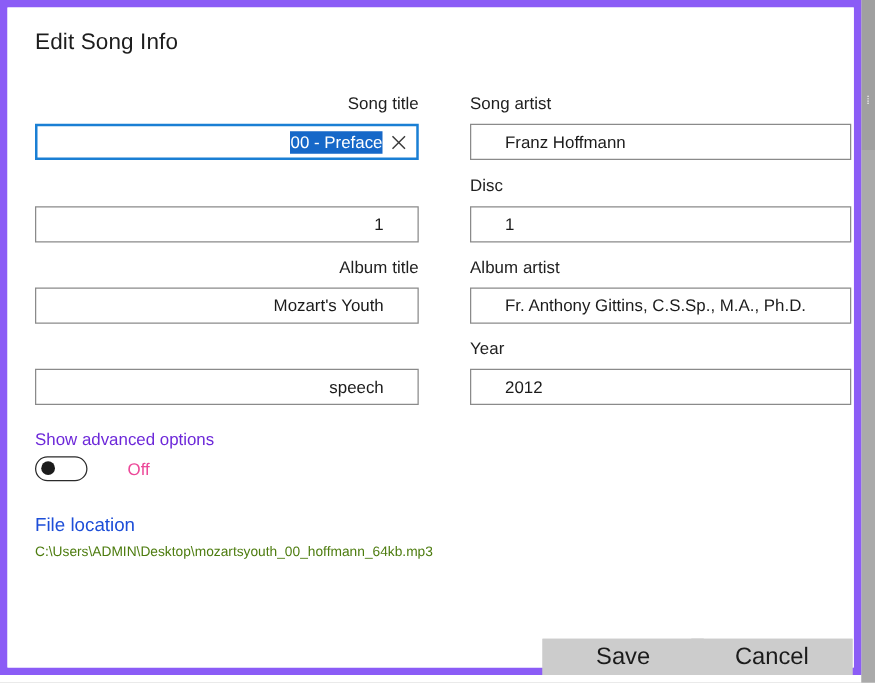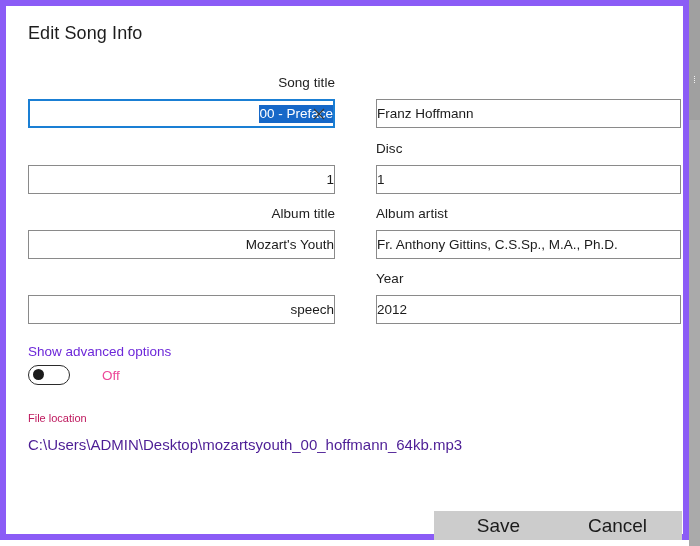--- a/index.html
+++ b/index.html
@@ -51,21 +51,21 @@
   }
   .text-field {
     position: absolute;
     box-sizing: border-box;
     height: 29px;
     border: 1px solid #8a8a8a;
     background: #ffffff;
     font-family: "Liberation Sans", sans-serif;
     font-size: 13.5px;
     color: #1b1b1b;
-    padding: 0 0;
+    padding: 0 27px;
     line-height: 27px;
     white-space: nowrap;
     overflow: hidden;
   }
   .text-field.focused {
     border: 2px solid #1a7fd4;
     line-height: 25px;
   }
   .sel-text {
     background: #1668c8;
@@ -132,29 +132,29 @@
   }
   #advanced-toggle-state {
     margin-left: 32px;
     font-size: 13.5px;
     color: #ec4899;
   }
   #file-location-label {
     position: absolute;
     left: 22px;
     top: 406px;
+    font-size: 15px;
+    color: #1d4ed8;
+  }
+  #file-location-value {
+    position: absolute;
+    left: 22px;
+    top: 430px;
     font-size: 11px;
-    color: #be185d;
-  }
-  #file-location-value {
-    position: absolute;
-    left: 22px;
-    top: 430px;
-    font-size: 15px;
-    color: #4c1d95;
+    color: #4d7c0f;
     white-space: nowrap;
   }
   .dialog-button {
     position: absolute;
     box-sizing: border-box;
     top: 505px;
     height: 30px;
     width: 129px;
     background: #cccccc;
     border: 1px solid #cccccc;
@@ -223,20 +223,21 @@
     <div class="text-field col-left inp-r1 focused" id="song-title-field" title="00 - Preface">
       <span class="sel-text">00 - Preface</span>
     </div>
     <div id="clear-title-icon" style="left:300px; top:95px;">
       <svg width="12" height="12" viewBox="0 0 12 12" aria-hidden="true">
         <line x1="1" y1="1" x2="11" y2="11" stroke="#3a3a3a" stroke-width="1.2"></line>
         <line x1="11" y1="1" x2="1" y2="11" stroke="#3a3a3a" stroke-width="1.2"></line>
       </svg>
     </div>
 
+    <div class="field-label col-right lbl-r1">Song artist</div>
     <div class="text-field col-right inp-r1">
       <span>Franz  Hoffmann</span>
     </div>
 
     <div class="text-field col-left inp-r2">
       <span>1</span>
     </div>
 
     <div class="field-label col-right lbl-r2">Disc</div>
     <div class="text-field col-right inp-r2">

